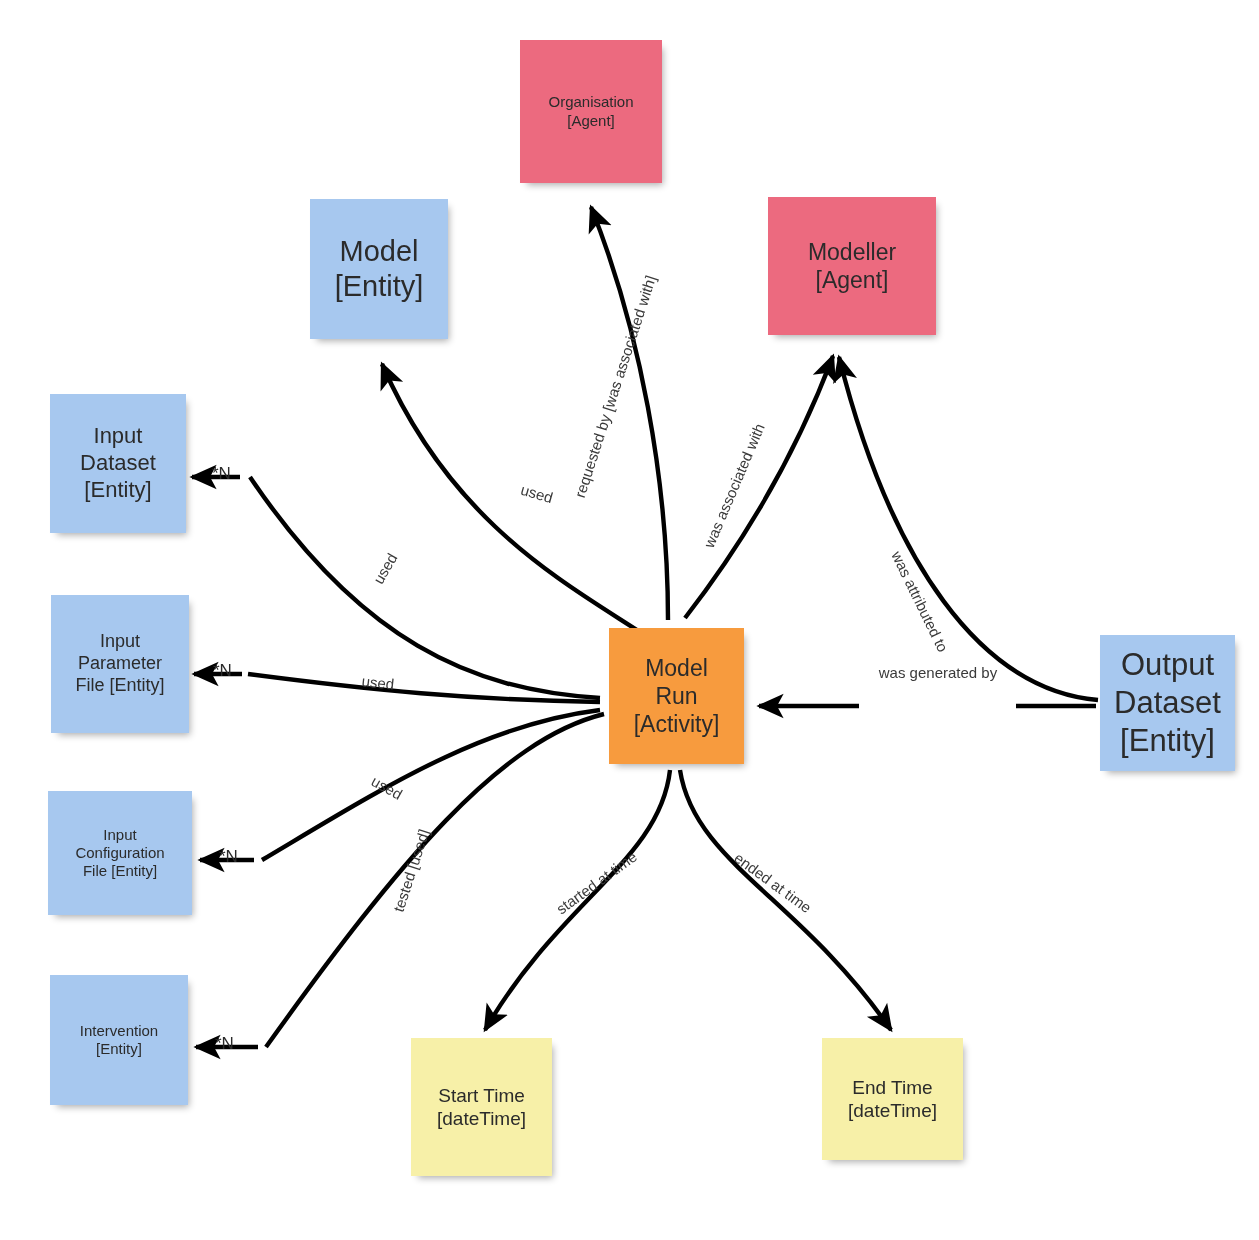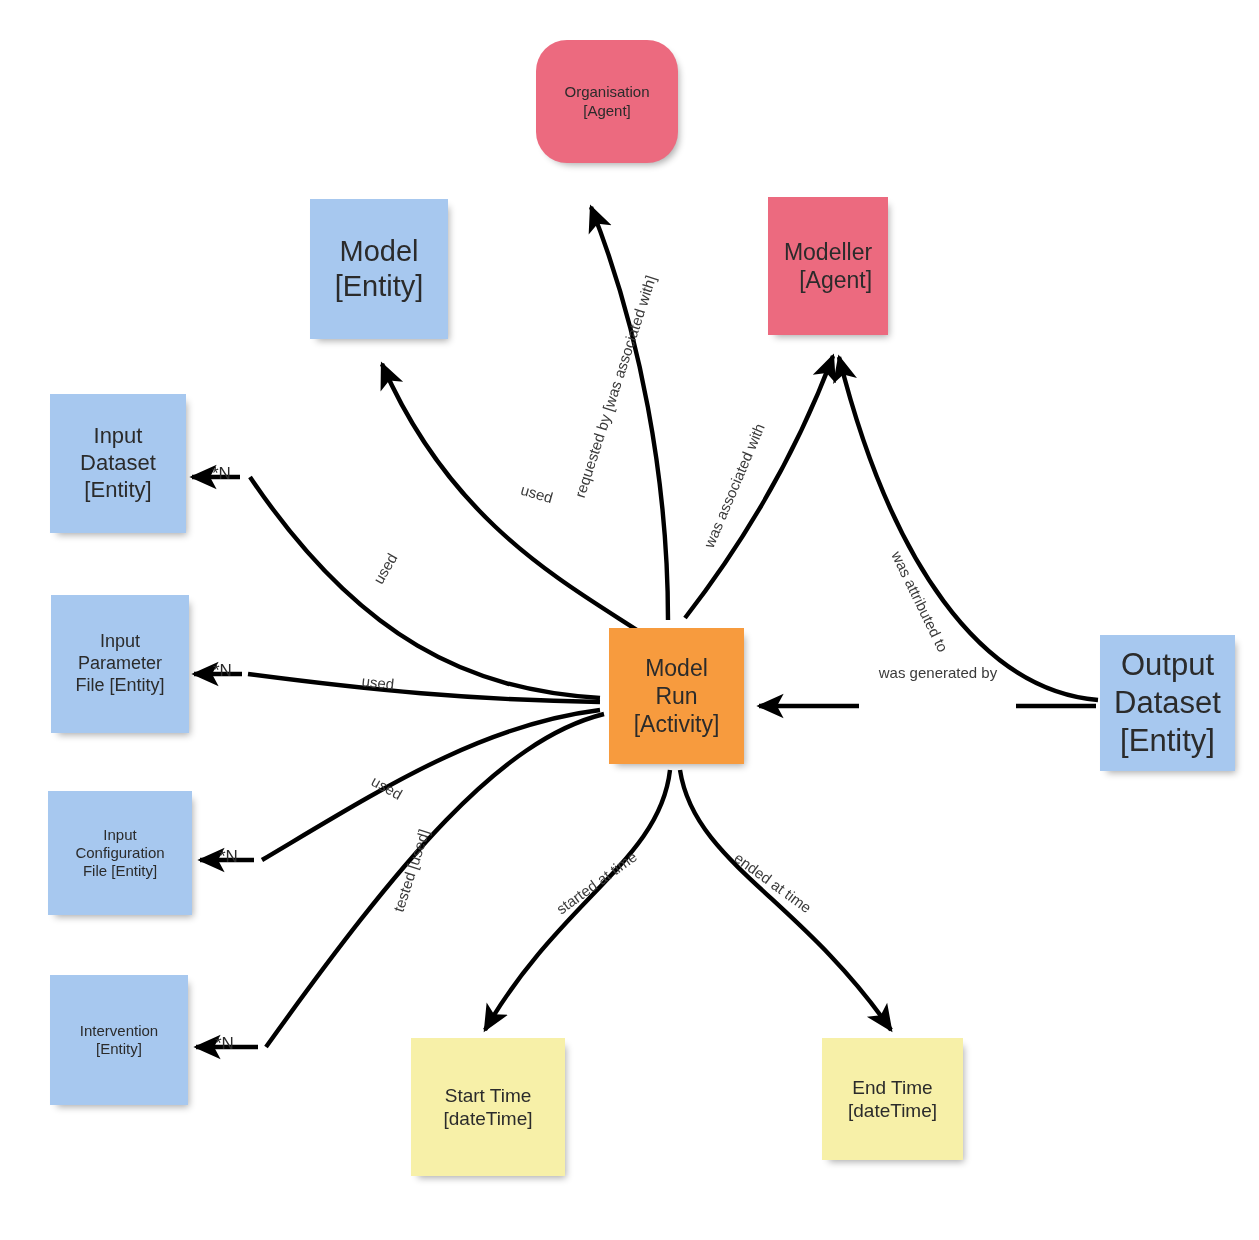--- a/index.html
+++ b/index.html
@@ -89,27 +89,27 @@
     <path d="M 254,860 L 200,860" fill="none" stroke="#000" stroke-width="4.4" marker-end="url(#arrow)"></path>
 
     <path d="M 604,714 C 500,740 400,860 266,1047" fill="none" stroke="#000" stroke-width="4.4"></path>
     <path d="M 258,1047 L 196,1047" fill="none" stroke="#000" stroke-width="4.4" marker-end="url(#arrow)"></path>
 
     <path d="M 670,770 C 660,860 560,900 485,1030" fill="none" stroke="#000" stroke-width="4.4" marker-end="url(#arrow)"></path>
 
     <path d="M 680,770 C 694,862 800,898 891,1030" fill="none" stroke="#000" stroke-width="4.4" marker-end="url(#arrow)"></path>
   </svg>
 
-  <div class="node node-pink" style="left:536px; top:40px; width:142px; height:123px; font-size:15px;border-radius:31px;">Organisation
+  <div class="node node-pink" style="left:520px; top:40px; width:142px; height:143px; font-size:15px;">Organisation
 [Agent]</div>
 
   <div class="node node-blue" style="left:310px; top:199px; width:138px; height:140px; font-size:29px;">Model
 [Entity]</div>
 
-  <div class="node node-pink" style="left:768px; top:197px; width:120px; height:138px; font-size:23px;text-align:right;">Modeller
+  <div class="node node-pink" style="left:768px; top:197px; width:168px; height:138px; font-size:23px;">Modeller
 [Agent]</div>
 
   <div class="node node-blue" style="left:50px; top:394px; width:136px; height:139px; font-size:22px;">Input
 Dataset
 [Entity]</div>
 
   <div class="node node-blue" style="left:51px; top:595px; width:138px; height:138px; font-size:18px;">Input
 Parameter
 File [Entity]</div>
 
@@ -121,21 +121,21 @@
 [Entity]</div>
 
   <div class="node node-orange" style="left:609px; top:628px; width:135px; height:136px; font-size:23px;">Model
 Run
 [Activity]</div>
 
   <div class="node node-blue" style="left:1100px; top:635px; width:135px; height:136px; font-size:31px;">Output
 Dataset
 [Entity]</div>
 
-  <div class="node node-yellow" style="left:411px; top:1038px; width:154px; height:138px; font-size:19px;">Start Time
+  <div class="node node-yellow" style="left:411px; top:1038px; width:141px; height:138px; font-size:19px;">Start Time
 [dateTime]</div>
 
   <div class="node node-yellow" style="left:822px; top:1038px; width:141px; height:122px; font-size:19px;">End Time
 [dateTime]</div>
 
   <div class="edge-label" style="left:485px; top:378px; width:260px; text-align:center; font-size:15px; transform:rotate(-72deg);">requested by [was associated with]</div>
 
   <div class="edge-label" style="left:507px; top:485px; width:60px; text-align:center; font-size:15px; transform:rotate(16deg);">used</div>
 
   <div class="edge-label" style="left:639px; top:477px; width:190px; text-align:center; font-size:15px; transform:rotate(-67deg);">was associated with</div>

